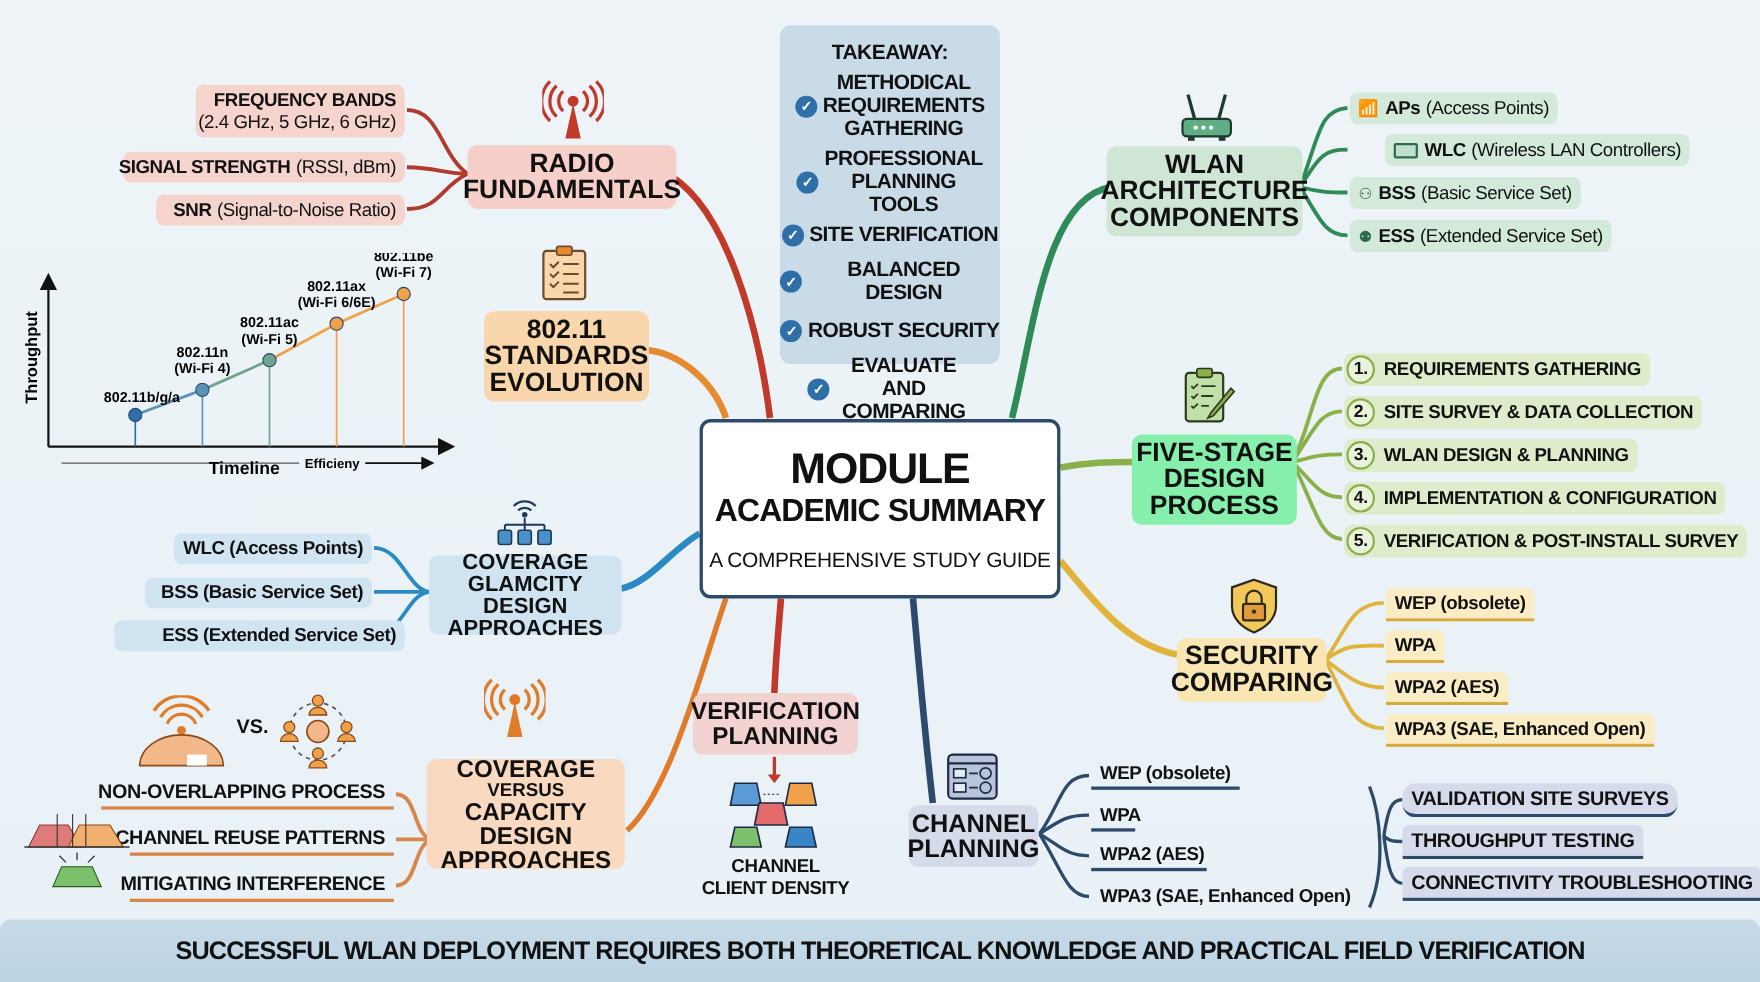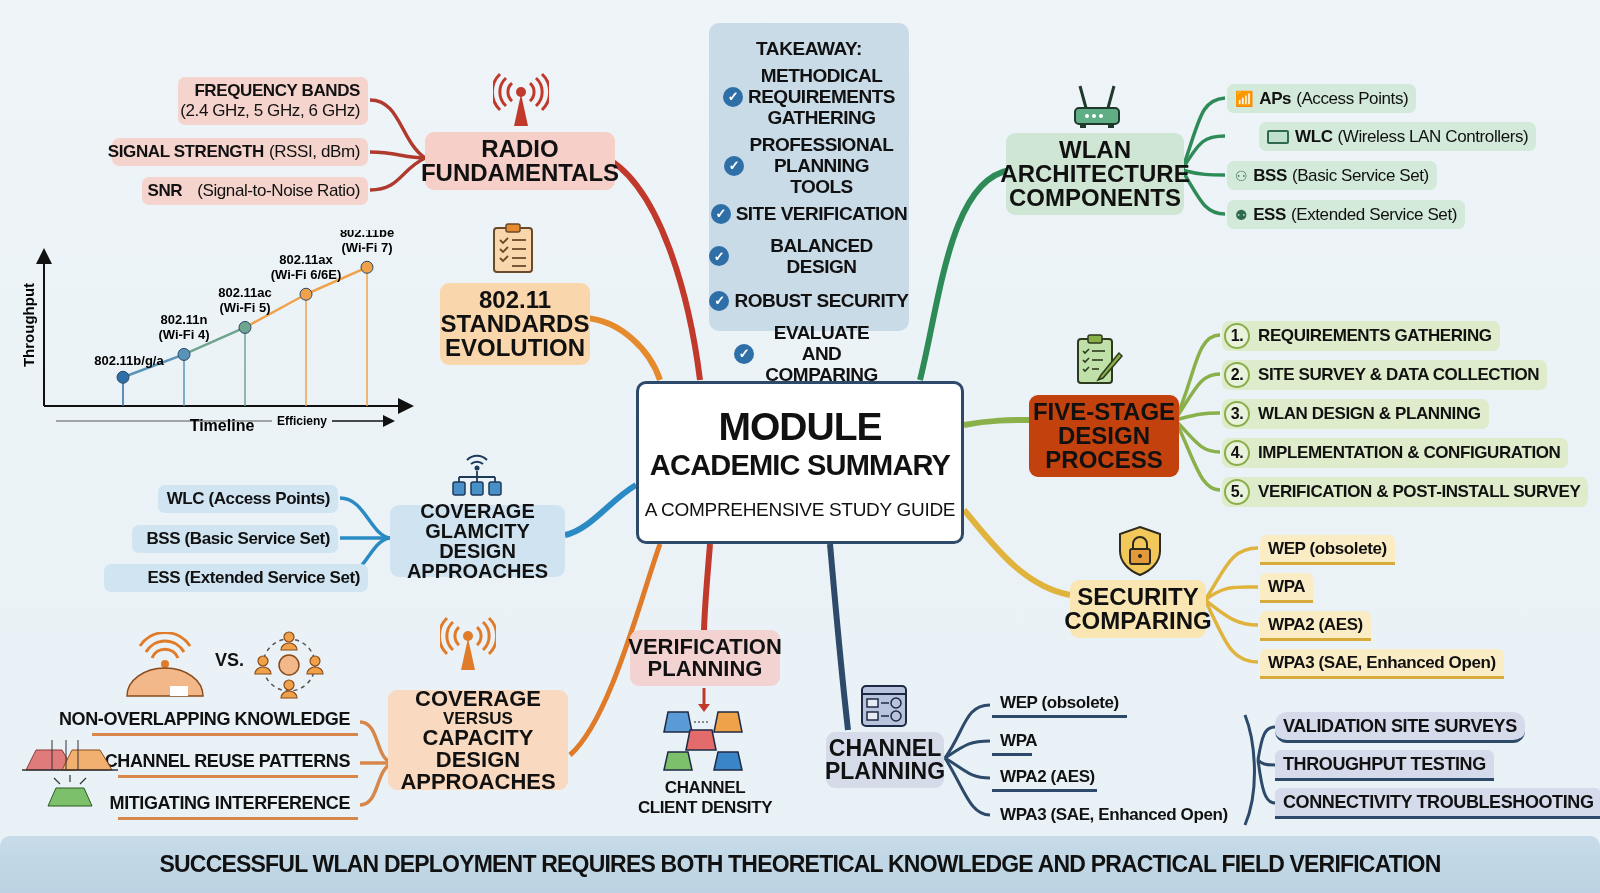--- a/index.html
+++ b/index.html
@@ -29,21 +29,21 @@
   
   .ora-main { background: #f9d6ab; font-size: 24px; }
   
   #takeaway { left: 709px; top: 23px; width: 200px; height: 308px; background: #cadbe8; border-radius: 10px; flex-direction: column; justify-content: flex-start; padding-top: 16px; }
   #takeaway .head { font-size: 19px; font-weight: 700; letter-spacing: -0.4px; margin-bottom: 4px; }
   .tk-item { display: flex; align-items: center; justify-content: center; font-size: 19px; font-weight: 700; letter-spacing: -0.5px; line-height: 21px; margin: 3px 0; }
   .check { width: 20px; height: 20px; border-radius: 50%; background: #2f6fa8; color: #fff; font-size: 13px; display: inline-flex; align-items: center; justify-content: center; margin-right: 5px; flex-shrink: 0; }
   
   .grn-main { background: #cfe6d5; font-size: 24px; }
   .grn-leaf { background: #d3e9d9; }
-  .lgr-main { background: #c2410c; font-size: 24px; text-align: right; }
+  .lgr-main { background: #86efac; font-size: 24px; text-align: right; }
   .lgr-leaf { background: #dfeccb; font-weight: 700; font-size: 17px; }
   .num { width: 26px; height: 26px; border: 2px solid #8aaf4a; border-radius: 50%; display: inline-flex; align-items: center; justify-content: center; margin-right: 8px; font-size: 16px; background: #e9f2da; }
   
   .yel-main { background: #f9e6b3; font-size: 24px; }
   .yel-leaf { background: #faecc5; font-weight: 700; border-bottom: 3px solid #d7aa3c; border-radius: 6px 6px 0 0; }
   
   .blu-main { background: #d5dbe9; font-size: 23px; }
   .navy-leaf { background: transparent; font-weight: 700; border-bottom: 3px solid #2d4a6a; border-radius: 0; }
   .lav-leaf { background: #d6dbec; font-weight: 700; border-bottom: 3px solid #2d4a6a; border-radius: 6px 6px 0 0; font-size: 18px; }
   
@@ -154,21 +154,21 @@
   <div>FUNDAMENTALS</div>
 </div>
 <div class="leaf red-leaf" style="left:178px;top:77px;width:190px;height:48px;flex-direction:column;align-items:flex-end;justify-content:center;line-height:20px;">
   <b style="margin:0;">FREQUENCY BANDS</b>
   <span>(2.4 GHz, 5 GHz, 6 GHz)</span>
 </div>
 <div class="leaf red-leaf" style="left:112px;top:138px;width:256px;height:28px;">
   <b>SIGNAL STRENGTH</b>
   <span>(RSSI, dBm)</span>
 </div>
-<div class="leaf red-leaf" style="left:142px;top:177px;width:226px;height:28px;gap:10px;">
+<div class="leaf red-leaf" style="left:142px;top:177px;width:226px;height:28px;">
   <b>SNR</b>
   <span>(Signal-to-Noise Ratio)</span>
 </div>
 
 <div class="icon" style="left:492px;top:222px;width:42px;height:52px;">
   <svg width="42" height="52" viewBox="0 0 42 52">
     <rect x="2" y="6" width="38" height="44" rx="3" fill="#f9d6ab" stroke="#6b4a2a" stroke-width="2"></rect>
     <rect x="14" y="2" width="14" height="8" rx="2" fill="#e68a2e" stroke="#6b4a2a" stroke-width="1.5"></rect>
     <g stroke="#6b4a2a" stroke-width="1.8" fill="none">
       <path d="M8 18 l3 3 l5 -5"></path>
@@ -460,21 +460,21 @@
         <path d="M49 2 A25 25 0 0 1 49 38"></path>
     </g>
   </svg>
 </div>
 <div class="box peach-main" style="left:388px;top:690px;width:180px;height:100px;flex-direction:column;">
   <div>COVERAGE</div>
   <div style="font-size:17px;">VERSUS</div>
   <div>CAPACITY DESIGN</div>
   <div>APPROACHES</div>
 </div>
-<div class="leaf peach-leaf" style="left:92px;top:706px;height:30px;width:266px;">NON-OVERLAPPING KNOWLEDGE</div>
+<div class="leaf peach-leaf" style="left:92px;top:706px;height:30px;width:266px;">NON-OVERLAPPING PROCESS</div>
 <div class="leaf peach-leaf" style="left:118px;top:748px;height:30px;width:240px;">CHANNEL REUSE PATTERNS</div>
 <div class="leaf peach-leaf" style="left:118px;top:790px;height:30px;width:240px;">MITIGATING INTERFERENCE</div>
 <div class="icon" style="left:22px;top:740px;width:96px;height:32px;">
   <svg width="96" height="32" viewBox="0 0 96 32">
     <polygon points="4,30 14,10 40,10 52,30" fill="#e07b7b" stroke="#8a3a3a" stroke-width="1"></polygon>
     <polygon points="40,30 50,10 78,10 90,30" fill="#f2b070" stroke="#8a4a1a" stroke-width="1"></polygon>
     <path d="M30 0 v30 M44 0 v30 M56 0 v30" stroke="#333" stroke-width="1"></path>
     <line x1="0" y1="30" x2="96" y2="30" stroke="#333" stroke-width="1.5"></line>
   </svg>
 </div>

